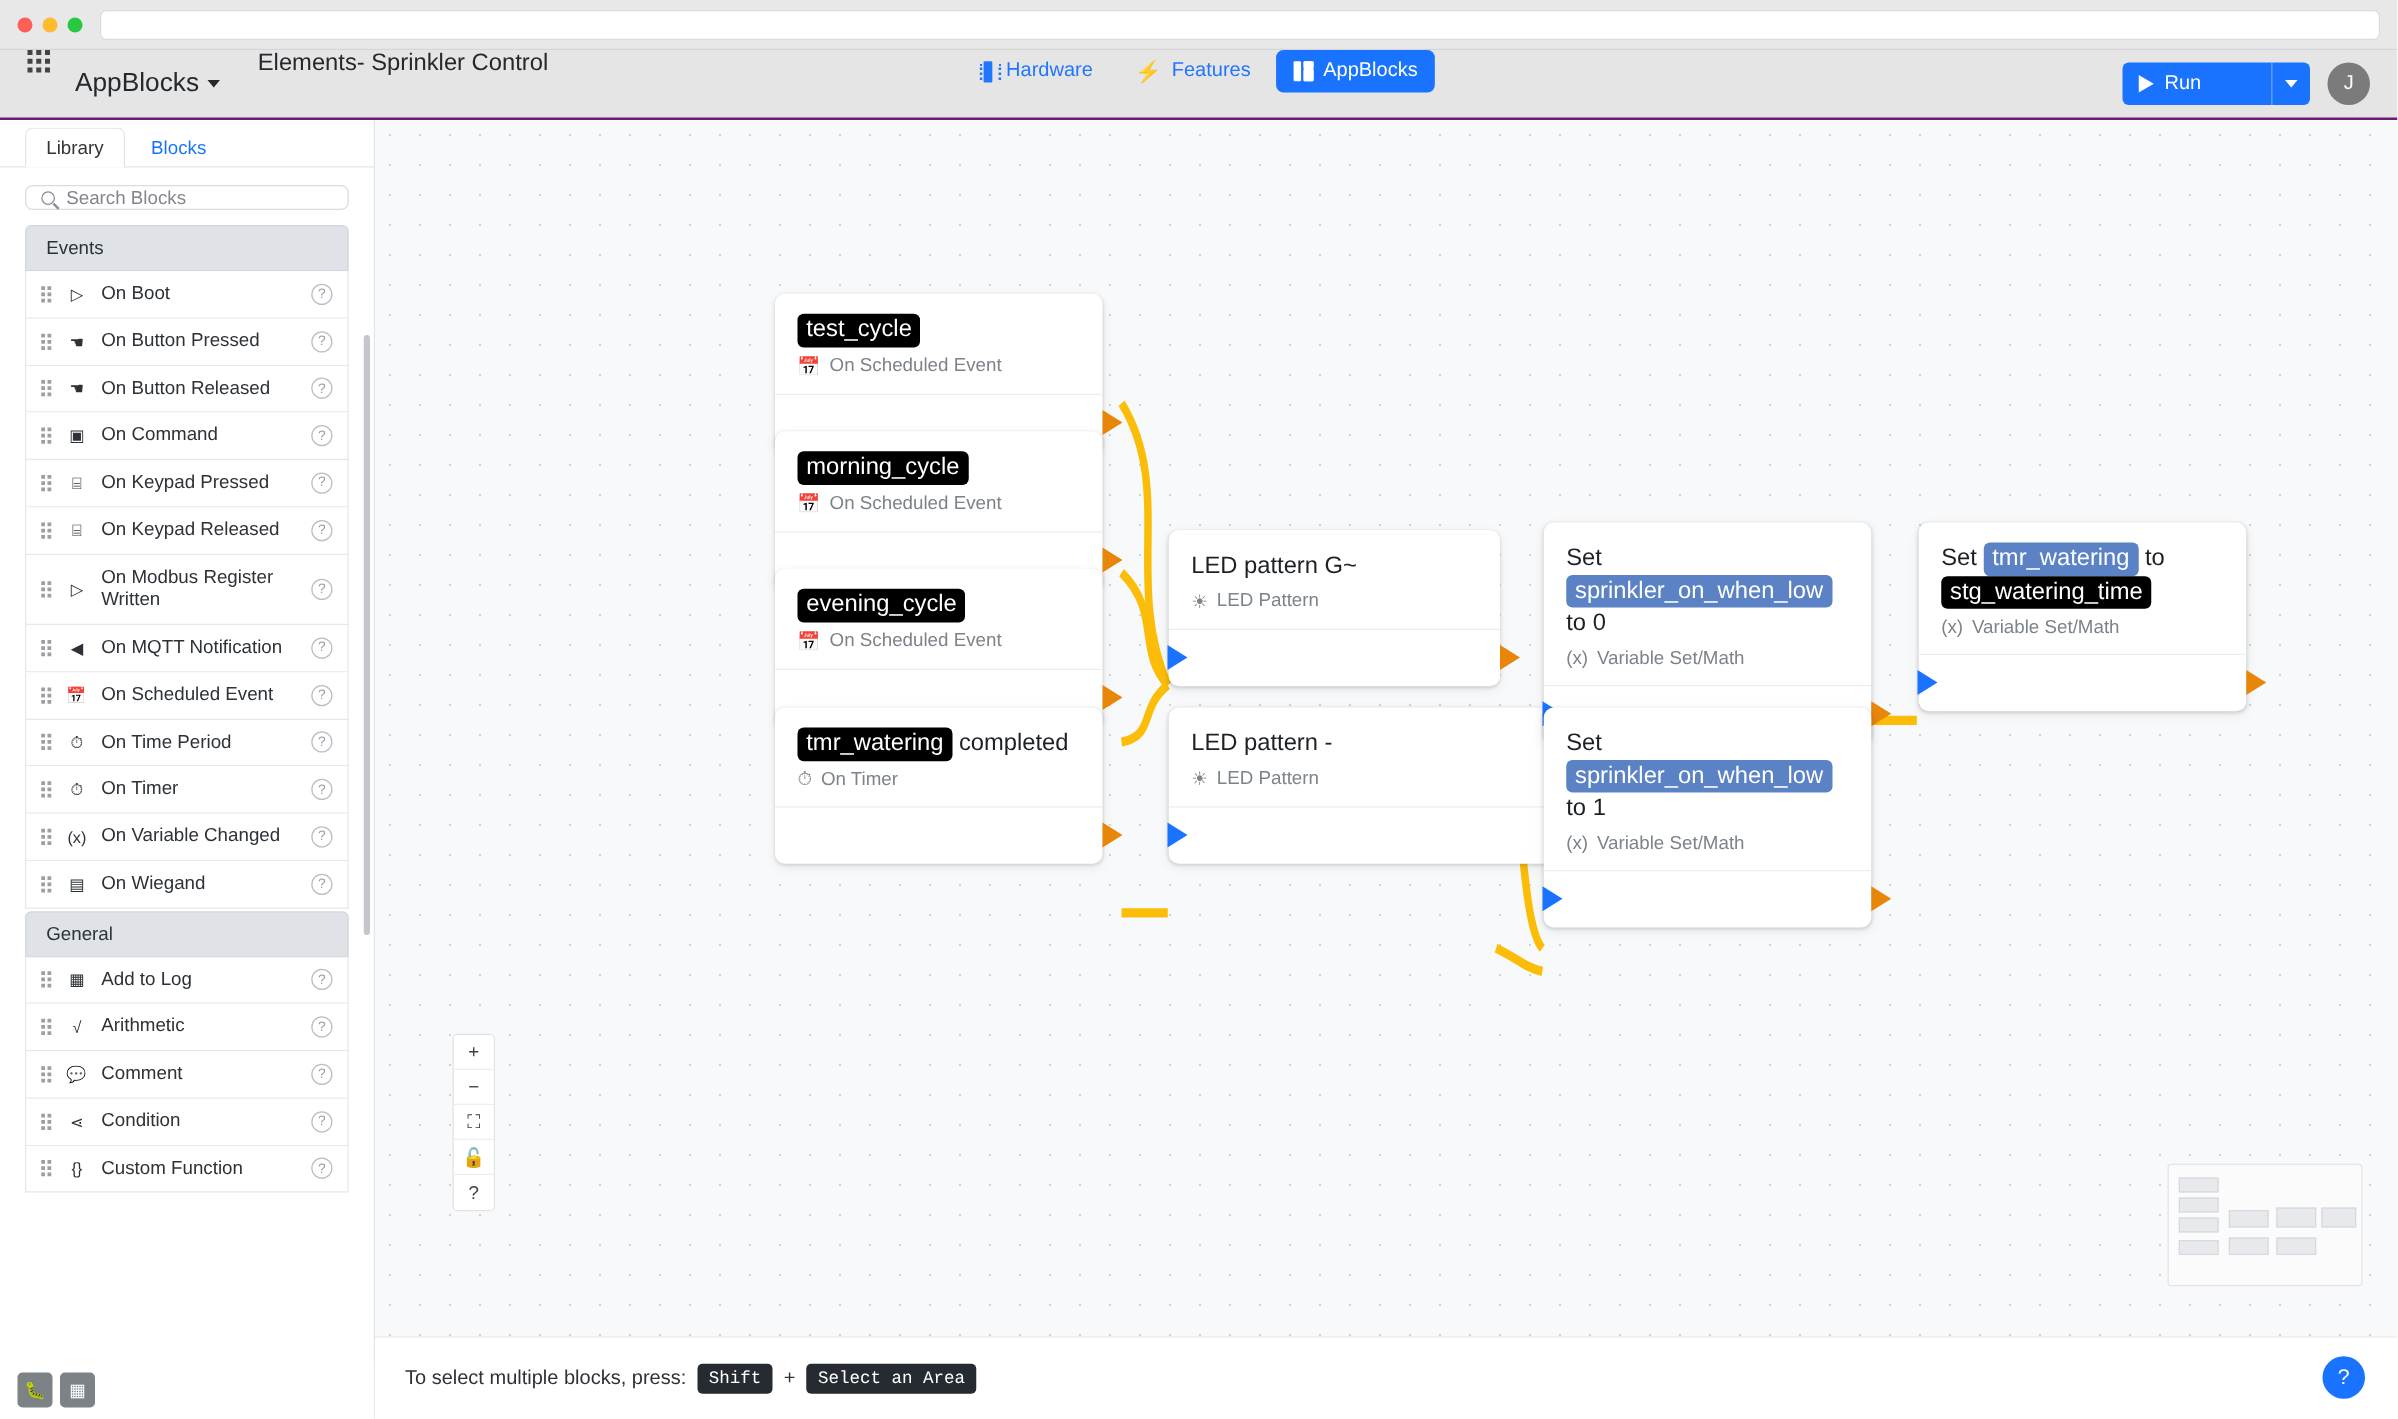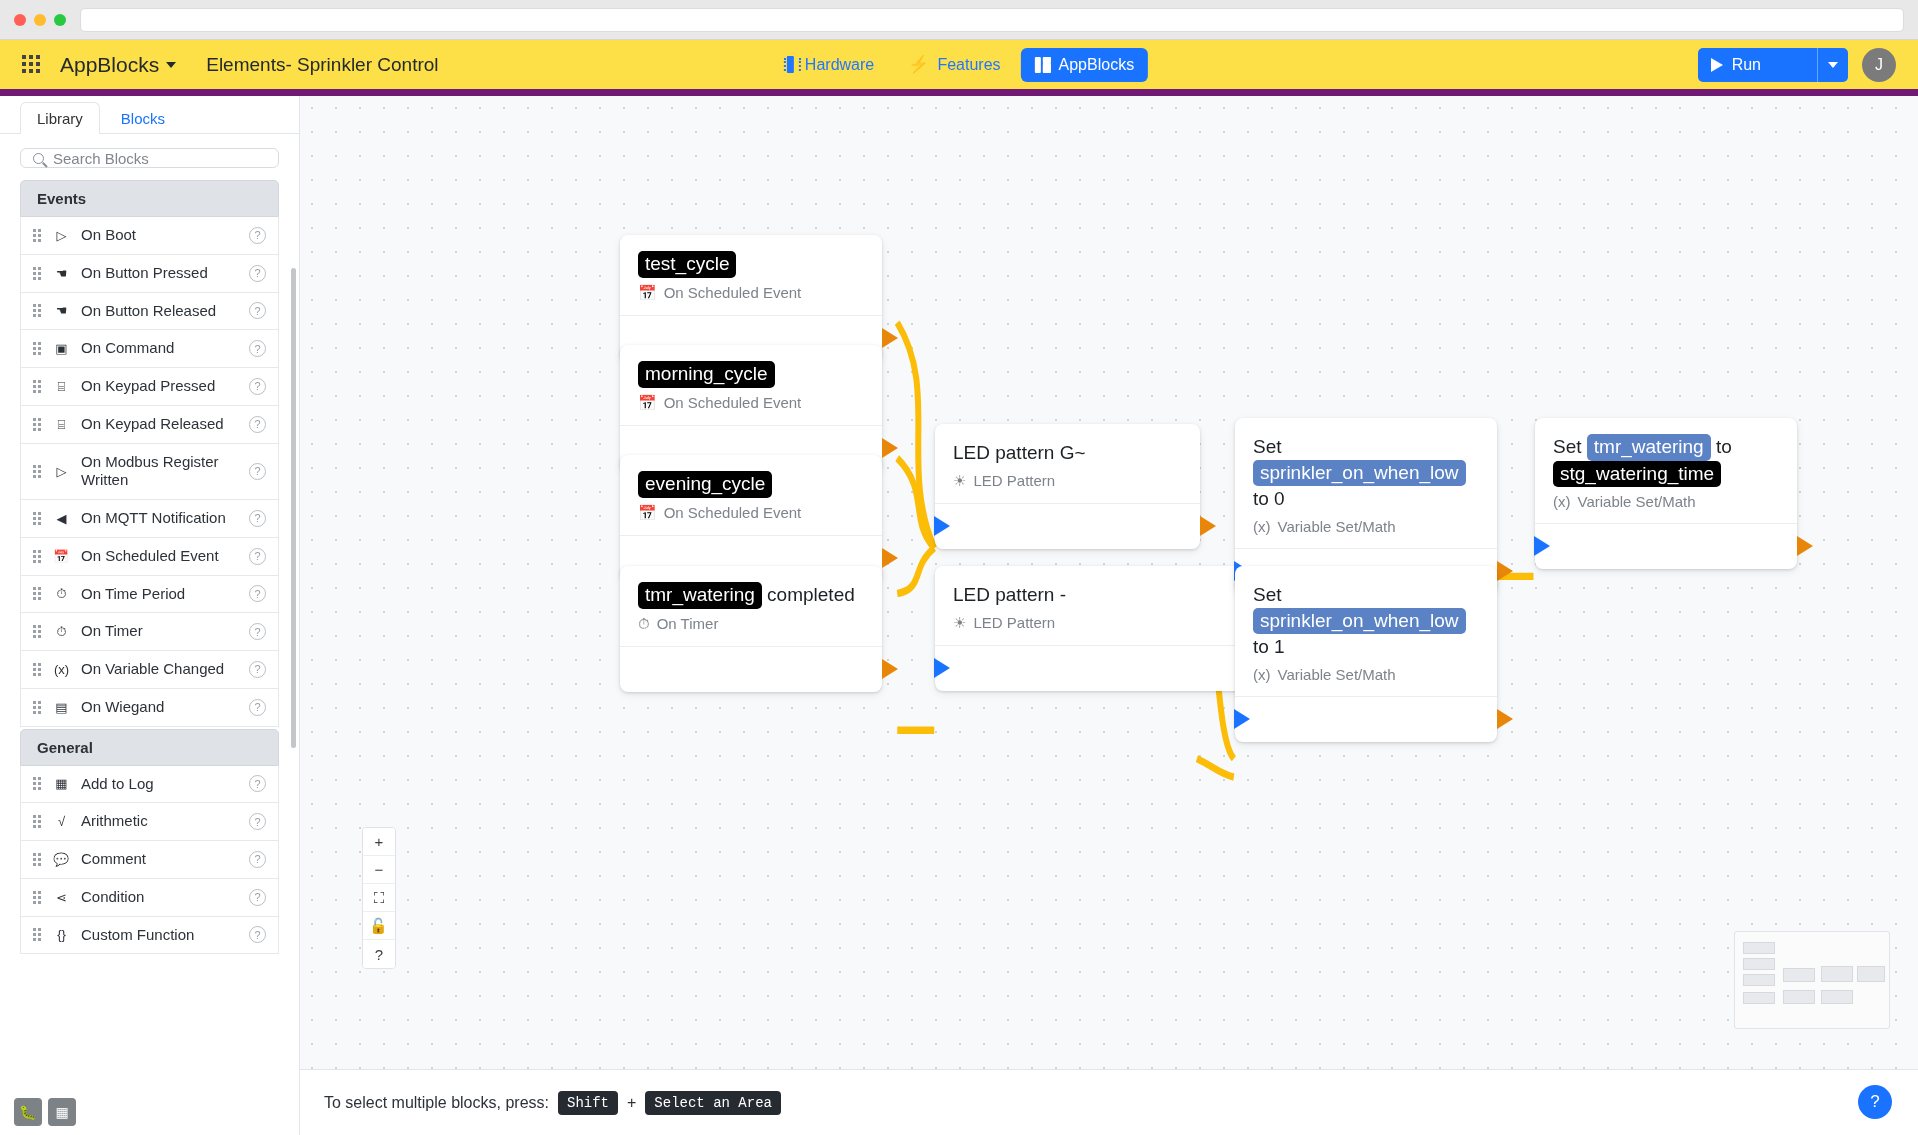--- a/index.html
+++ b/index.html
@@ -21,22 +21,22 @@
   .dot.r { background: #ff5f57; }
   .dot.y { background: #febc2e; }
   .dot.g { background: #28c840; }
   .urlbar {
     flex: 1; height: 24px; background: #fff; border-radius: 5px;
     border: 1px solid #dcdcdc;
   }
 
   
   .appbar {
-    height: 56px; background: #fde047; border-bottom: 7px solid #701a75;
-    display: flex; align-items: center; padding: 0 22px; position: relative;
+    height: 56px; background: #e5e5e5; border-bottom: 2px solid #701a75;
+    display: flex; padding: 0 22px; position: relative;
   }
   .grid-icon {
     width: 20px; height: 20px; display: grid;
     grid-template-columns: repeat(3, 4px); grid-template-rows: repeat(3, 4px);
     gap: 3px; margin-right: 18px; cursor: pointer;
   }
   .grid-icon i { background: #444; display: block; width: 4px; height: 4px; }
   .brand {
     font-size: 21px; color: #24292e; display: flex; align-items: center; gap: 7px;
     cursor: pointer;
@@ -141,21 +141,21 @@
     border: none; outline: none; font-size: 15px; width: 100%;
     font-family: inherit; color: #333; background: transparent;
   }
   .search-box input::placeholder { color: #82868c; }
 
   .lib-scroll {
     flex: 1; overflow: hidden; padding: 0 20px 0 20px; position: relative;
   }
   .cat-head {
     background: #dfe2e6; border: 1px solid #d3d6da; border-radius: 5px 5px 0 0;
-    font-size: 15px; font-weight: bold; color: #2d3238;
+    font-size: 15px; font-weight: normal; color: #2d3238;
     padding: 9px 16px; margin-top: 2px;
   }
   .blk-row {
     display: flex; align-items: center; gap: 11px;
     border: 1px solid #e6e8eb; border-top: none; padding: 9px 12px;
     font-size: 15px; color: #2d3238; background: #fff; cursor: grab;
     min-height: 34px;
   }
   .drag-dots {
     width: 9px; height: 13px; display: grid; flex: none;

